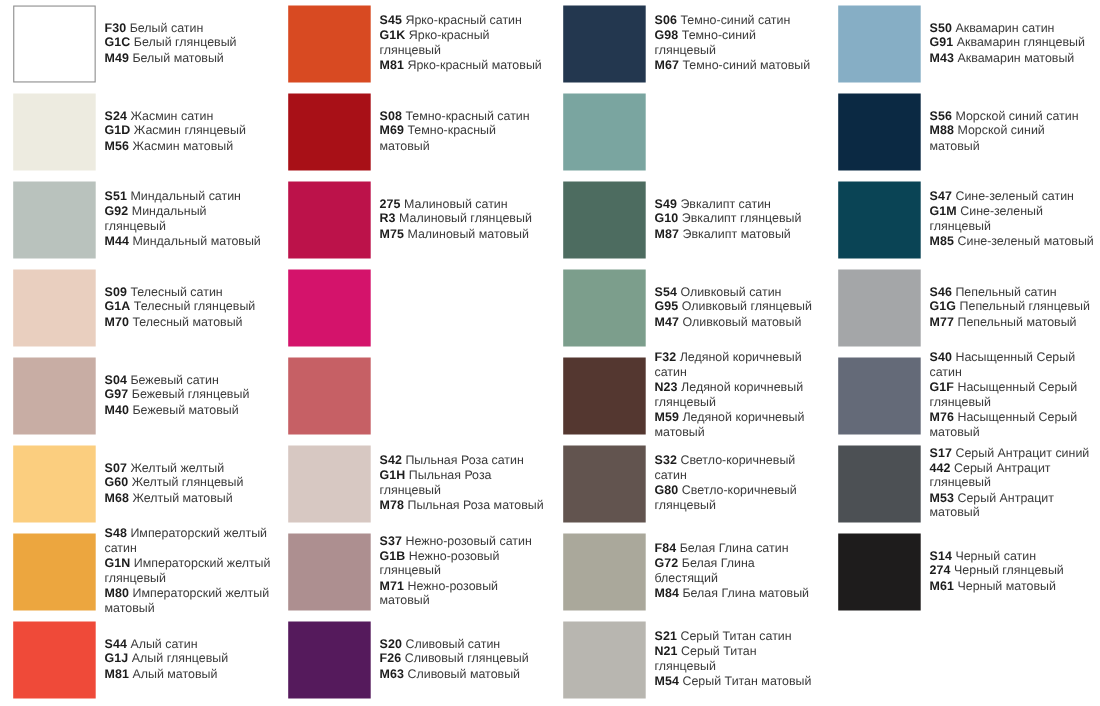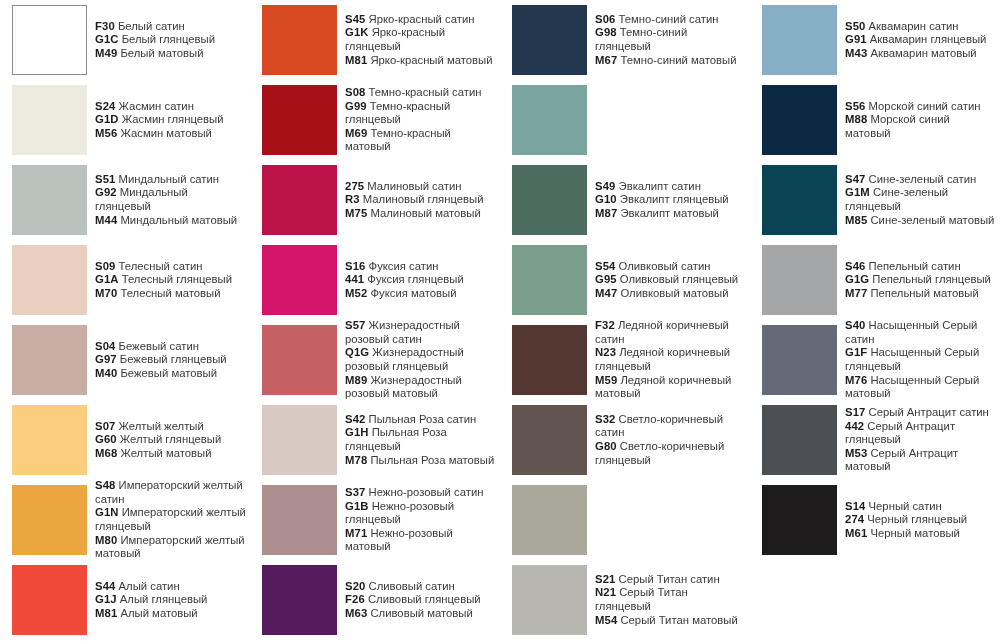--- a/index.html
+++ b/index.html
@@ -146,47 +146,36 @@
         <div class="labels">
           <div class="label-line"><span class="code">S45</span> <span class="name">Ярко-красный сатин</span></div>
           <div class="label-line"><span class="code">G1K</span> <span class="name">Ярко-красный глянцевый</span></div>
           <div class="label-line"><span class="code">M81</span> <span class="name">Ярко-красный матовый</span></div>
         </div>
       </div>
       <div class="swatch-row">
         <div class="chip" title="#a81017" style="background-color: rgb(168, 16, 23);"></div>
         <div class="labels">
           <div class="label-line"><span class="code">S08</span> <span class="name">Темно-красный сатин</span></div>
-          <div class="label-line"><span class="code">G99</span> <span class="name">Темно-красный глянцевый</span></div>
           <div class="label-line"><span class="code">M69</span> <span class="name">Темно-красный матовый</span></div>
         </div>
       </div>
       <div class="swatch-row">
         <div class="chip" title="#bc124a" style="background-color: rgb(188, 18, 74);"></div>
         <div class="labels">
           <div class="label-line"><span class="code">275</span> <span class="name">Малиновый сатин</span></div>
           <div class="label-line"><span class="code">R3</span> <span class="name">Малиновый глянцевый</span></div>
           <div class="label-line"><span class="code">M75</span> <span class="name">Малиновый матовый</span></div>
         </div>
       </div>
       <div class="swatch-row">
         <div class="chip" title="#d4136b" style="background-color: rgb(212, 19, 107);"></div>
-        <div class="labels">
-          <div class="label-line"><span class="code">S16</span> <span class="name">Фуксия сатин</span></div>
-          <div class="label-line"><span class="code">441</span> <span class="name">Фуксия глянцевый</span></div>
-          <div class="label-line"><span class="code">M52</span> <span class="name">Фуксия матовый</span></div>
-        </div>
       </div>
       <div class="swatch-row">
         <div class="chip" title="#c66065" style="background-color: rgb(198, 96, 101);"></div>
-        <div class="labels">
-          <div class="label-line"><span class="code">S57</span> <span class="name">Жизнерадостный розовый сатин</span></div>
-          <div class="label-line"><span class="code">Q1G</span> <span class="name">Жизнерадостный розовый глянцевый</span></div>
-          <div class="label-line"><span class="code">M89</span> <span class="name">Жизнерадостный розовый матовый</span></div>
-        </div>
       </div>
       <div class="swatch-row">
         <div class="chip" title="#d7c8c2" style="background-color: rgb(215, 200, 194);"></div>
         <div class="labels">
           <div class="label-line"><span class="code">S42</span> <span class="name">Пыльная Роза сатин</span></div>
           <div class="label-line"><span class="code">G1H</span> <span class="name">Пыльная Роза глянцевый</span></div>
           <div class="label-line"><span class="code">M78</span> <span class="name">Пыльная Роза матовый</span></div>
         </div>
       </div>
       <div class="swatch-row">
@@ -244,20 +233,25 @@
       </div>
       <div class="swatch-row">
         <div class="chip" title="#62544f" style="background-color: rgb(98, 84, 79);"></div>
         <div class="labels">
           <div class="label-line"><span class="code">S32</span> <span class="name">Светло-коричневый сатин</span></div>
           <div class="label-line"><span class="code">G80</span> <span class="name">Светло-коричневый глянцевый</span></div>
         </div>
       </div>
       <div class="swatch-row">
         <div class="chip" title="#aaa89b" style="background-color: rgb(170, 168, 155);"></div>
+        <div class="labels">
+          <div class="label-line"><span class="code">F84</span> <span class="name">Белая Глина сатин</span></div>
+          <div class="label-line"><span class="code">G72</span> <span class="name">Белая Глина блестящий</span></div>
+          <div class="label-line"><span class="code">M84</span> <span class="name">Белая Глина матовый</span></div>
+        </div>
       </div>
       <div class="swatch-row">
         <div class="chip" title="#b8b6b0" style="background-color: rgb(184, 182, 176);"></div>
         <div class="labels">
           <div class="label-line"><span class="code">S21</span> <span class="name">Серый Титан сатин</span></div>
           <div class="label-line"><span class="code">N21</span> <span class="name">Серый Титан глянцевый</span></div>
           <div class="label-line"><span class="code">M54</span> <span class="name">Серый Титан матовый</span></div>
         </div>
       </div>
     </div>
@@ -297,21 +291,21 @@
         <div class="chip" title="#646a78" style="background-color: rgb(100, 106, 120);"></div>
         <div class="labels">
           <div class="label-line"><span class="code">S40</span> <span class="name">Насыщенный Серый сатин</span></div>
           <div class="label-line"><span class="code">G1F</span> <span class="name">Насыщенный Серый глянцевый</span></div>
           <div class="label-line"><span class="code">M76</span> <span class="name">Насыщенный Серый матовый</span></div>
         </div>
       </div>
       <div class="swatch-row">
         <div class="chip" title="#4c5054" style="background-color: rgb(76, 80, 84);"></div>
         <div class="labels">
-          <div class="label-line"><span class="code">S17</span> <span class="name">Серый Антрацит сатин</span></div>
+          <div class="label-line"><span class="code">S17</span> <span class="name">Серый Антрацит синий</span></div>
           <div class="label-line"><span class="code">442</span> <span class="name">Серый Антрацит глянцевый</span></div>
           <div class="label-line"><span class="code">M53</span> <span class="name">Серый Антрацит матовый</span></div>
         </div>
       </div>
       <div class="swatch-row">
         <div class="chip" title="#1e1c1c" style="background-color: rgb(30, 28, 28);"></div>
         <div class="labels">
           <div class="label-line"><span class="code">S14</span> <span class="name">Черный сатин</span></div>
           <div class="label-line"><span class="code">274</span> <span class="name">Черный глянцевый</span></div>
           <div class="label-line"><span class="code">M61</span> <span class="name">Черный матовый</span></div>

